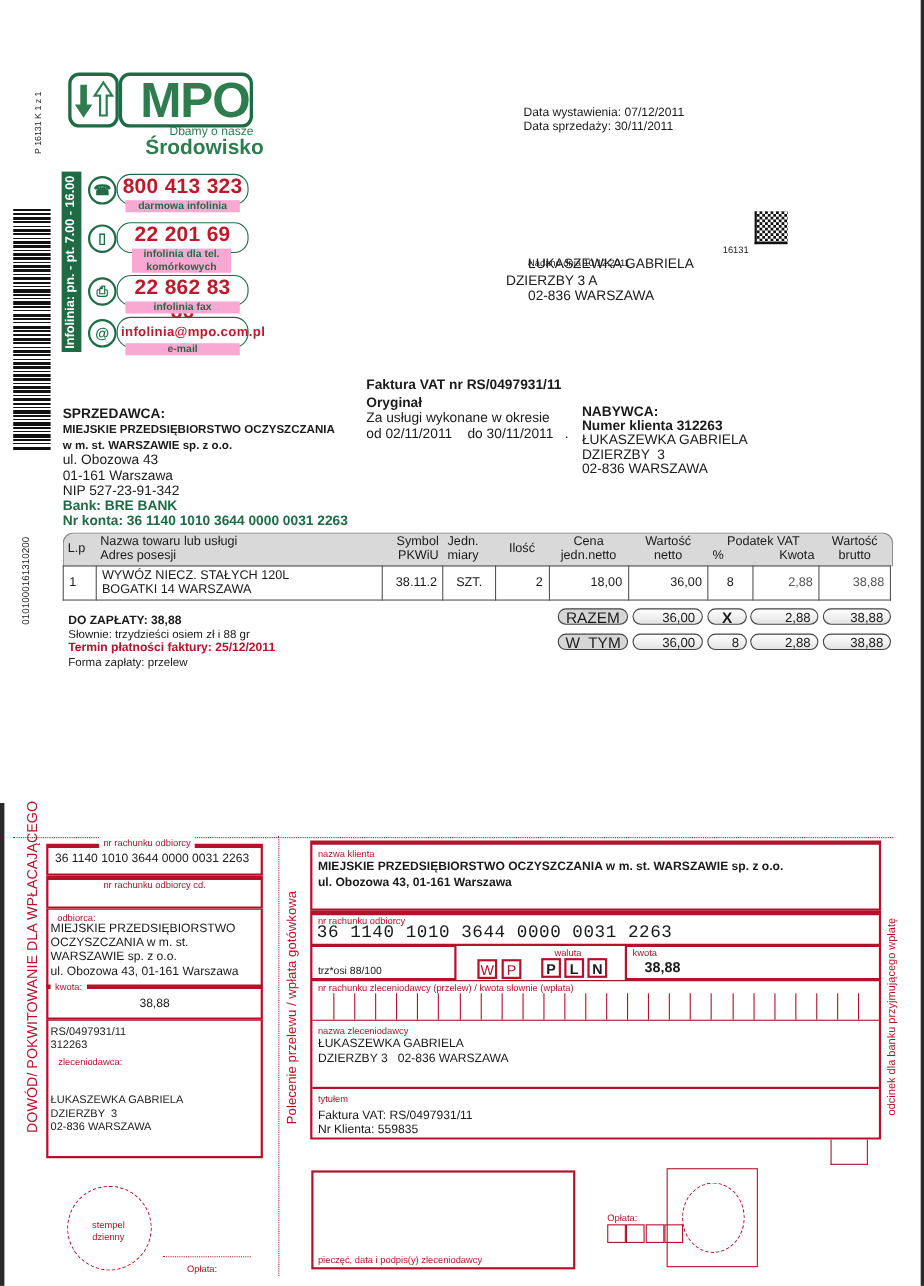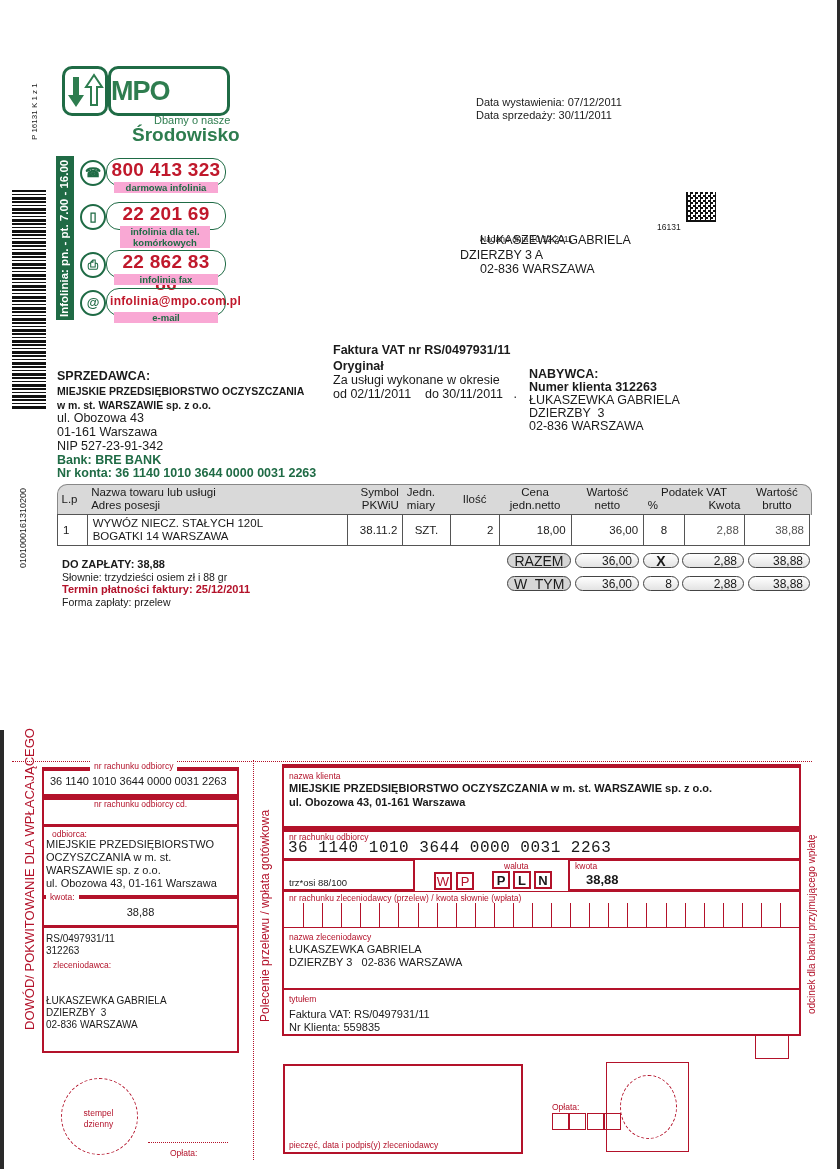--- a/index.html
+++ b/index.html
@@ -6,21 +6,21 @@
   body{width:840px;height:1169px;position:relative;background:#ffffff;font-family:"Liberation Sans",sans-serif;color:#1a1a1a;overflow:hidden;}
   .abs{position:absolute;}
   .right-edge{position:absolute;right:0;top:0;width:3px;height:1169px;background:#2a2a2a;}
   .left-edge{position:absolute;left:0;top:730px;width:4px;height:439px;background:#2a2a2a;}
   .vert{position:absolute;transform-origin:left top;transform:rotate(-90deg);white-space:nowrap;}
   .green{color:#1f6b45;}
   .red{color:#b3122a;}
   
   .logo-box{position:absolute;border:3px solid #1f6b45;border-radius:10px;background:#fff;}
   .logo-arrows{left:62px;top:66px;width:40px;height:44px;}
-  .logo-text{left:108px;top:66px;width:116px;height:44px;font-family:"Liberation Sans",sans-serif;font-weight:bold;font-size:27px;line-height:44px;text-align:left;color:#2e7d4f;letter-spacing:-1px;}
+  .logo-text{left:108px;top:66px;width:116px;height:44px;font-family:"Liberation Sans",sans-serif;font-weight:bold;font-size:45px;line-height:44px;text-align:right;color:#2e7d4f;letter-spacing:-1px;}
   .slogan1{left:154px;top:114px;font-size:11px;color:#2e7d4f;}
   .slogan2{left:132px;top:124px;font-size:19px;font-weight:bold;color:#2e7d4f;}
   .info-bar{left:56px;top:156px;width:18px;height:164px;background:#1f6b45;}
   .contact{position:absolute;left:80px;width:146px;height:30px;}
   .contact .icon{position:absolute;left:0;top:2px;width:22px;height:22px;border:2px solid #1f6b45;border-radius:50%;color:#1f6b45;font-size:13px;line-height:22px;text-align:center;font-weight:bold;}
   .contact .pill{position:absolute;left:26px;top:0;width:118px;height:26px;border:1.5px solid #1f6b45;border-radius:13px;}
   .contact .num{position:absolute;left:30px;top:1px;width:112px;text-align:center;font-size:19px;font-weight:bold;color:#c0182b;letter-spacing:0.3px;}
   .contact .sub{position:absolute;left:34px;top:24px;width:104px;text-align:center;font-size:9.5px;font-weight:bold;color:#1f6b45;background:#f9a8d4;line-height:11px;}
   .barcode{position:absolute;left:12px;top:190px;width:34px;height:220px;background:repeating-linear-gradient(180deg,#111 0,#111 2px,#fff 2px,#fff 4px,#111 4px,#111 5px,#fff 5px,#fff 7px,#111 7px,#111 10px,#fff 10px,#fff 11px);}
   .datamatrix{position:absolute;left:686px;top:192px;width:28px;height:28px;background:repeating-conic-gradient(#111 0 25%,#fff 0 50%) 0 0/5px 5px;border-left:2px solid #111;border-bottom:2px solid #111;}

